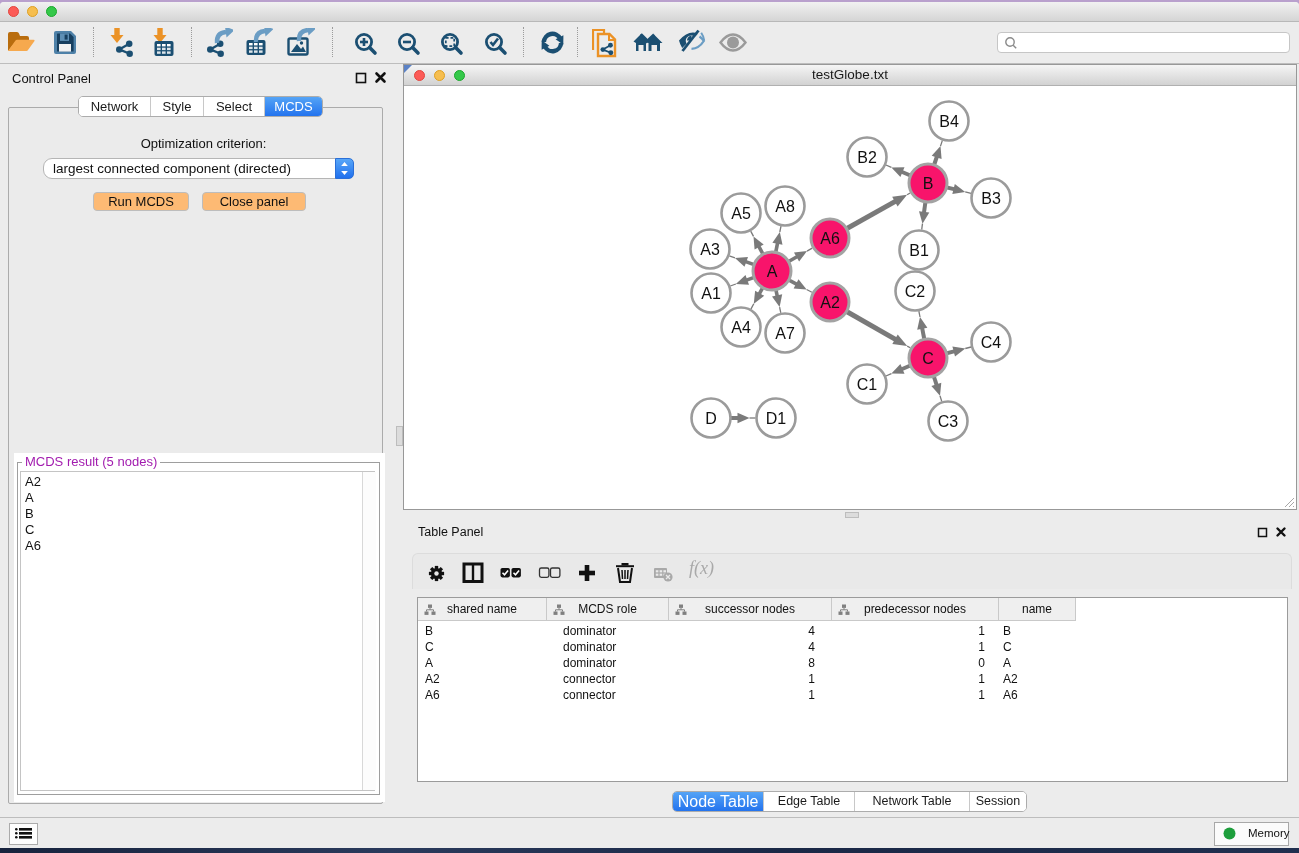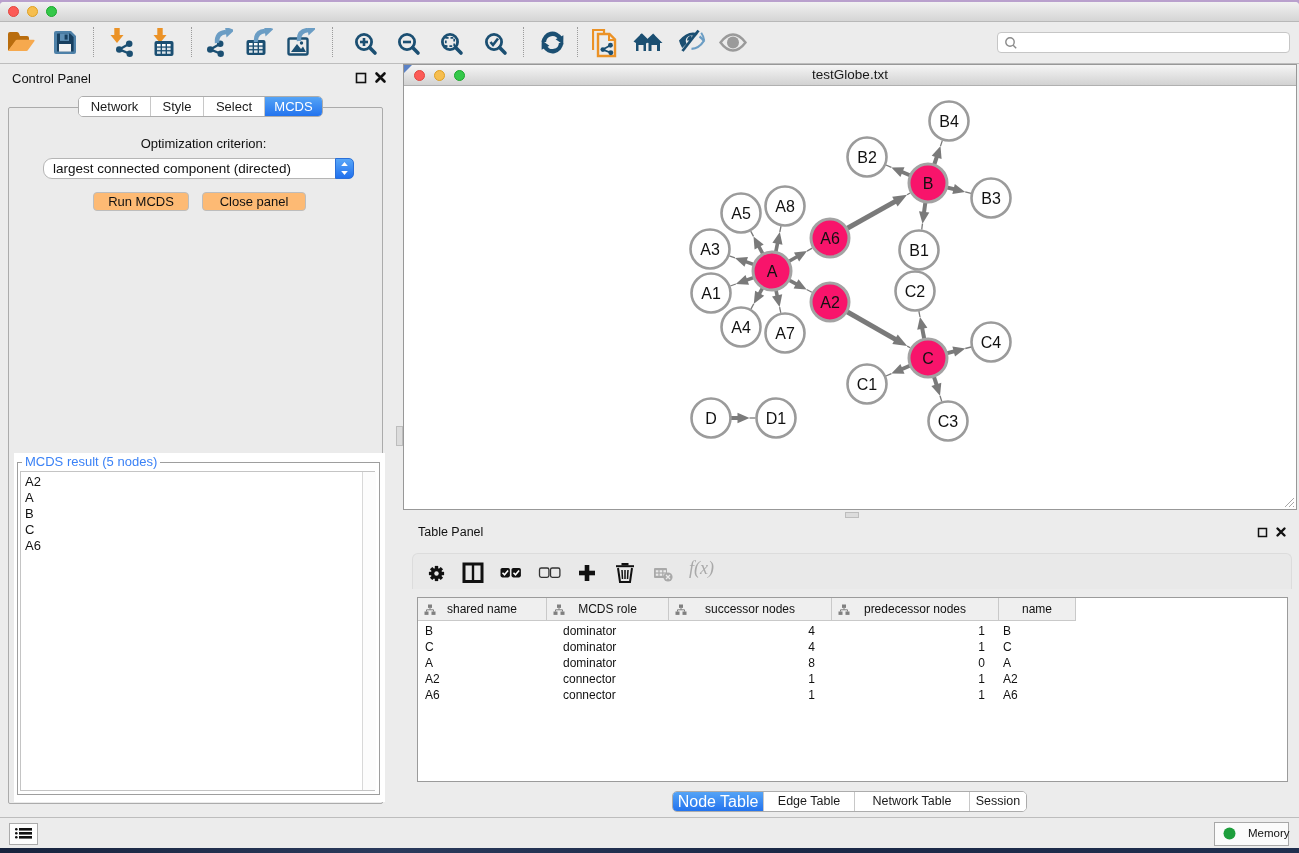--- a/index.html
+++ b/index.html
@@ -18,21 +18,21 @@
 .tab:last-child{border-right:none;}
 .tab.sel{background:linear-gradient(#55a4f6,#2373ee);color:#fff;}
 #cp-pane{position:absolute;left:8px;top:107px;width:373px;height:695px;border:1px solid #ababab;border-radius:2px;background:#ebebeb;}
 #opt-label{position:absolute;left:8px;width:373px;top:28px;text-align:center;font-size:13px;color:#111;}
 #dd{position:absolute;left:34px;top:50px;width:309px;height:19px;background:#fff;border:1px solid #b5b5b5;border-radius:9px;}
 #dd .txt{position:absolute;left:9px;top:2px;font-size:13.5px;color:#111;}
 #dd .cap{position:absolute;right:-1px;top:-1px;width:17px;height:19px;background:linear-gradient(#58a6f7,#2070ee);border-radius:0 5px 5px 0;border:1px solid #2a6fd8;}
 .btn{position:absolute;height:17px;background:#fdba74;border:1px solid #bdbdbd;border-radius:4px;font-size:13px;color:#111;text-align:center;line-height:17px;}
 #mcds-box{position:absolute;left:5px;top:345px;width:371px;height:349px;background:#fff;}
 #mcds-fs{position:absolute;left:3px;top:9px;width:361px;height:331px;border:1px solid #9e9e9e;}
-#mcds-leg{position:absolute;left:4px;top:-9px;background:#fff;padding:0 3px;font-size:13px;color:#3b82f6;}
+#mcds-leg{position:absolute;left:4px;top:-9px;background:#fff;padding:0 3px;font-size:13px;color:#a21caf;}
 #mcds-list{position:absolute;left:2px;top:8px;width:355px;height:320px;border:1px solid #c4c4c4;background:#fff;font-size:13px;color:#111;line-height:16px;padding-top:2px;box-sizing:border-box;}
 #mcds-list .it{padding-left:4px;}
 #mcds-sb{position:absolute;right:3px;top:9px;width:13px;height:318px;border-left:1px solid #d8d8d8;background:#fcfcfc;}
 #net{position:absolute;left:403px;top:64px;width:894px;height:446px;background:#fff;border:1px solid #989898;box-sizing:border-box;}
 #net-tb{position:absolute;left:0;top:0;width:892px;height:20px;background:linear-gradient(#f5f5f5,#d2d2d2);border-bottom:1px solid #b0b0b0;}
 #net-tb .t{position:absolute;left:0;right:0;top:2px;text-align:center;font-size:13.5px;color:#191919;}
 #net-canvas{position:absolute;left:0;top:21px;width:892px;height:423px;background:#fff;}
 #tp-title{position:absolute;left:418px;top:525px;font-size:12.5px;color:#111;}
 #tp-toolbar{position:absolute;left:412px;top:553px;width:878px;height:35px;background:#e9e9e9;border:1px solid #dcdcdc;border-radius:6px 6px 0 0;border-bottom:none;}
 #tbl{position:absolute;left:417px;top:597px;width:871px;height:185px;background:#fff;border:1px solid #9b9b9b;box-sizing:border-box;font-size:12px;color:#111;}

